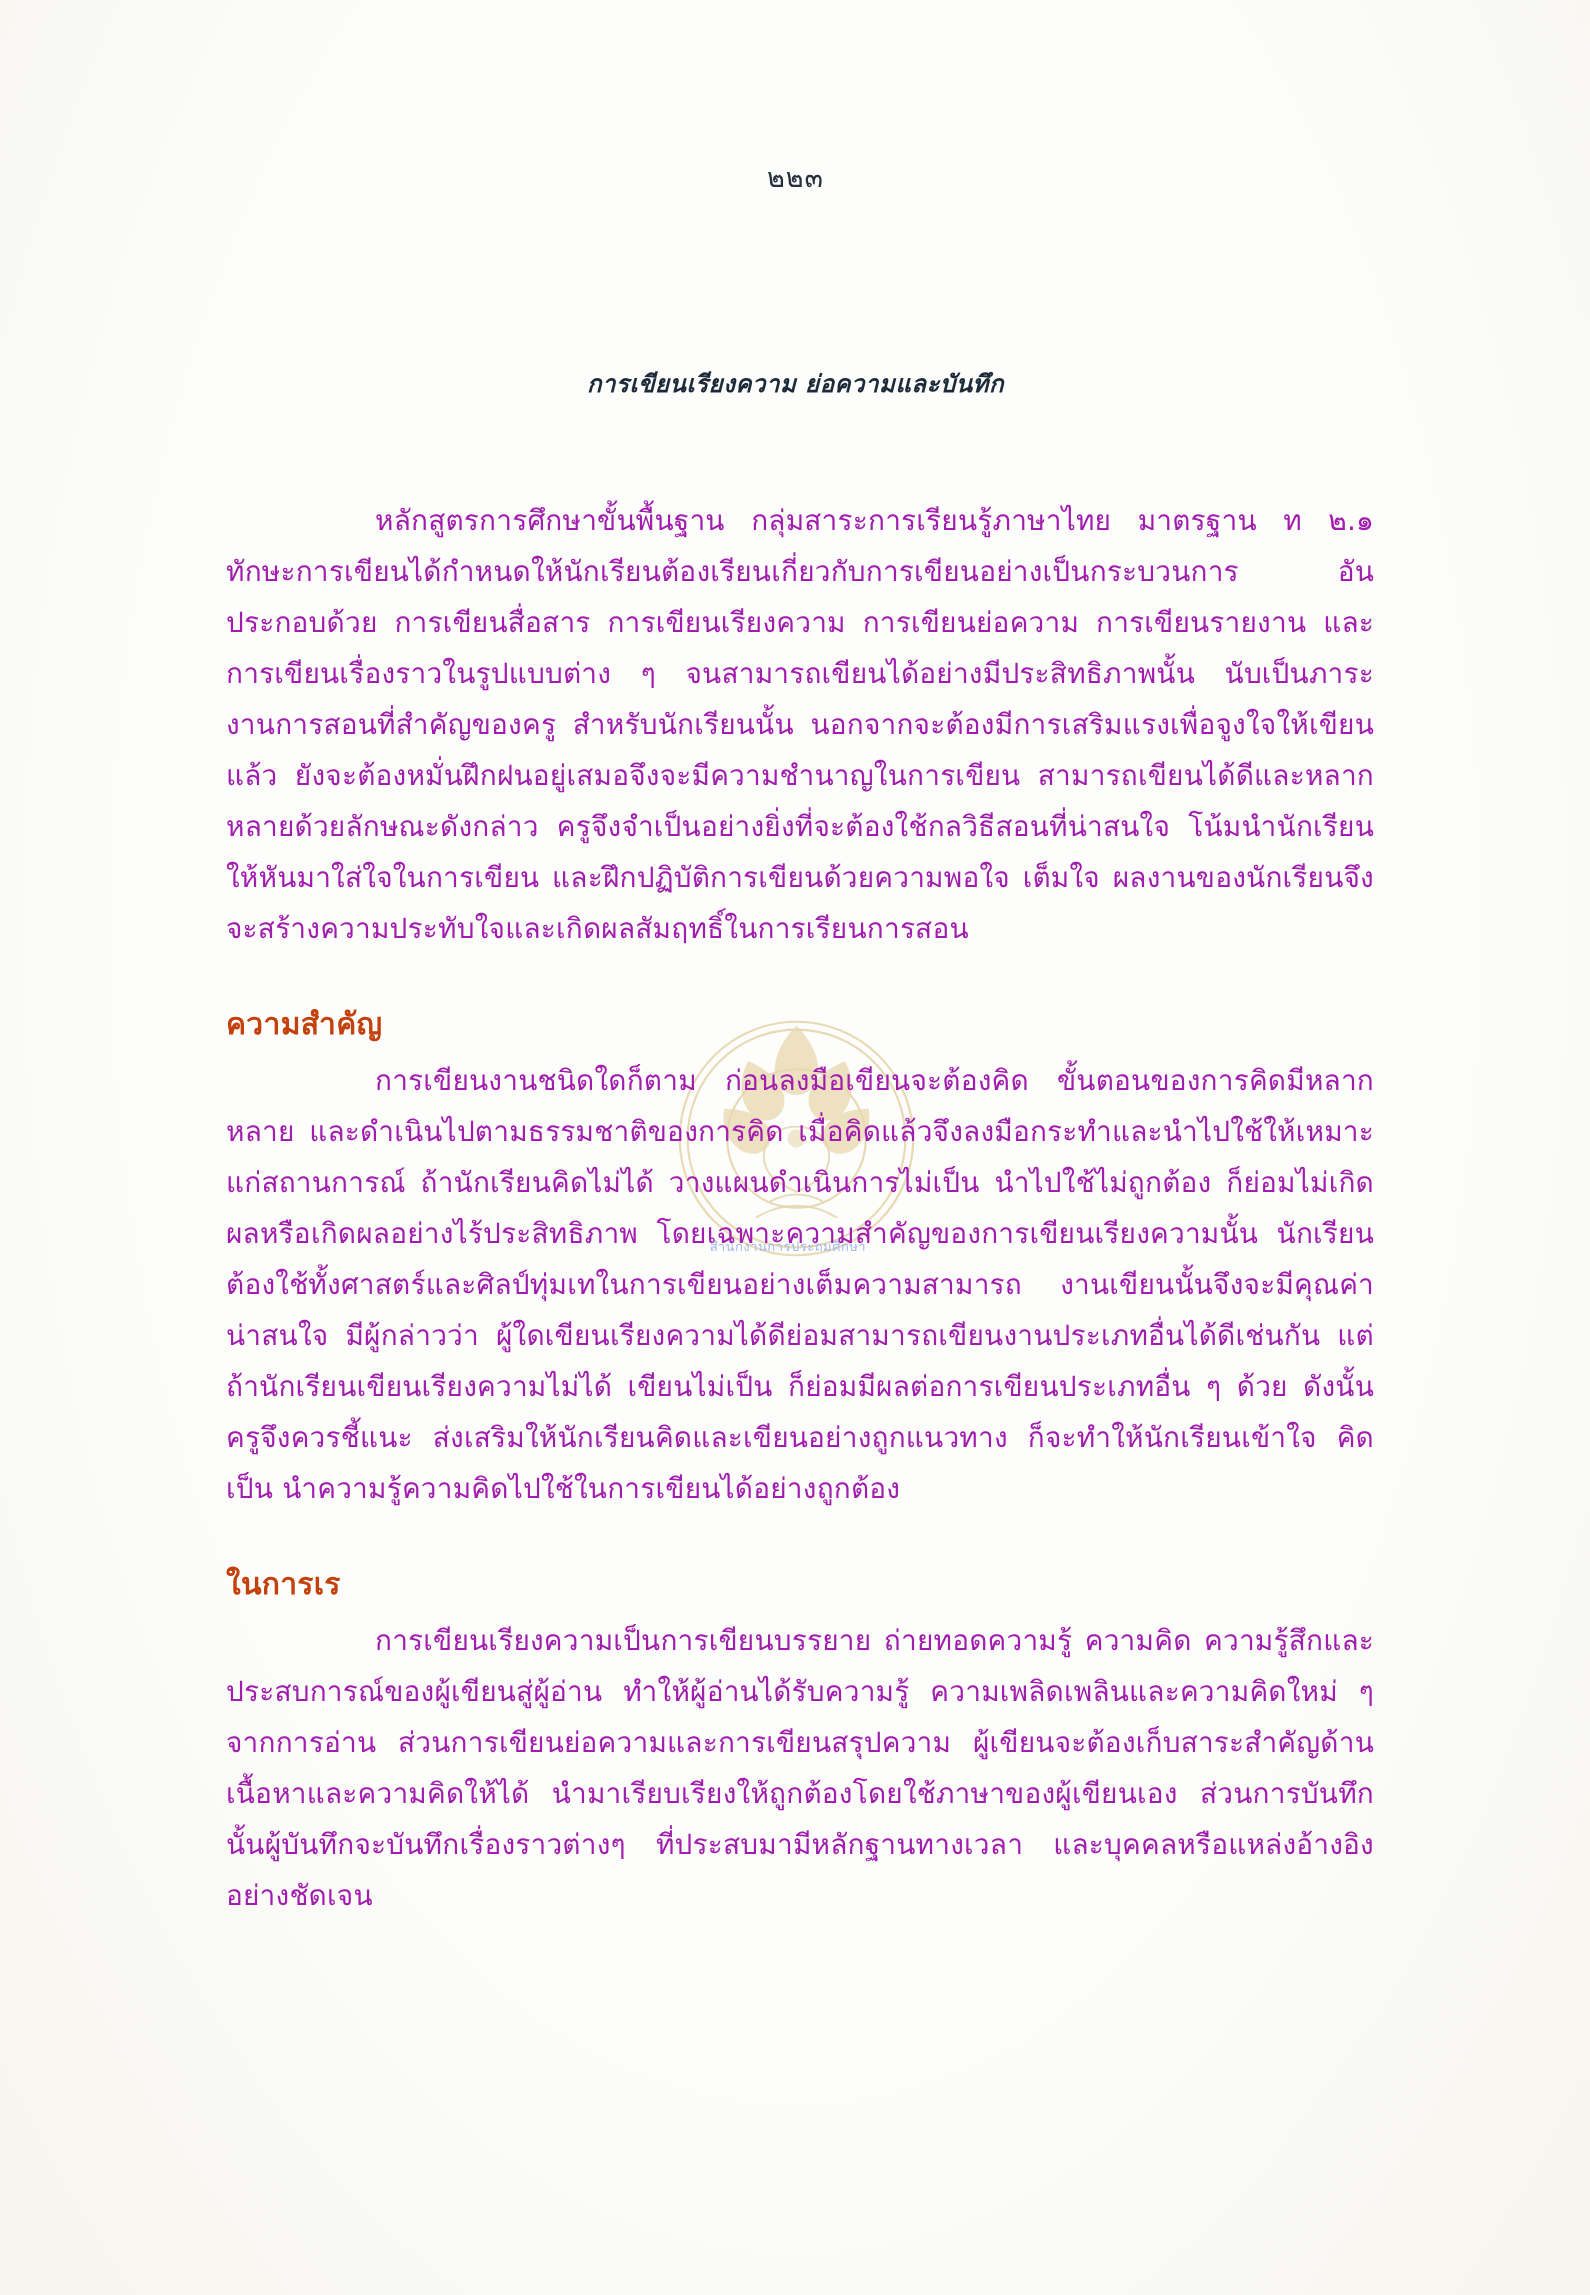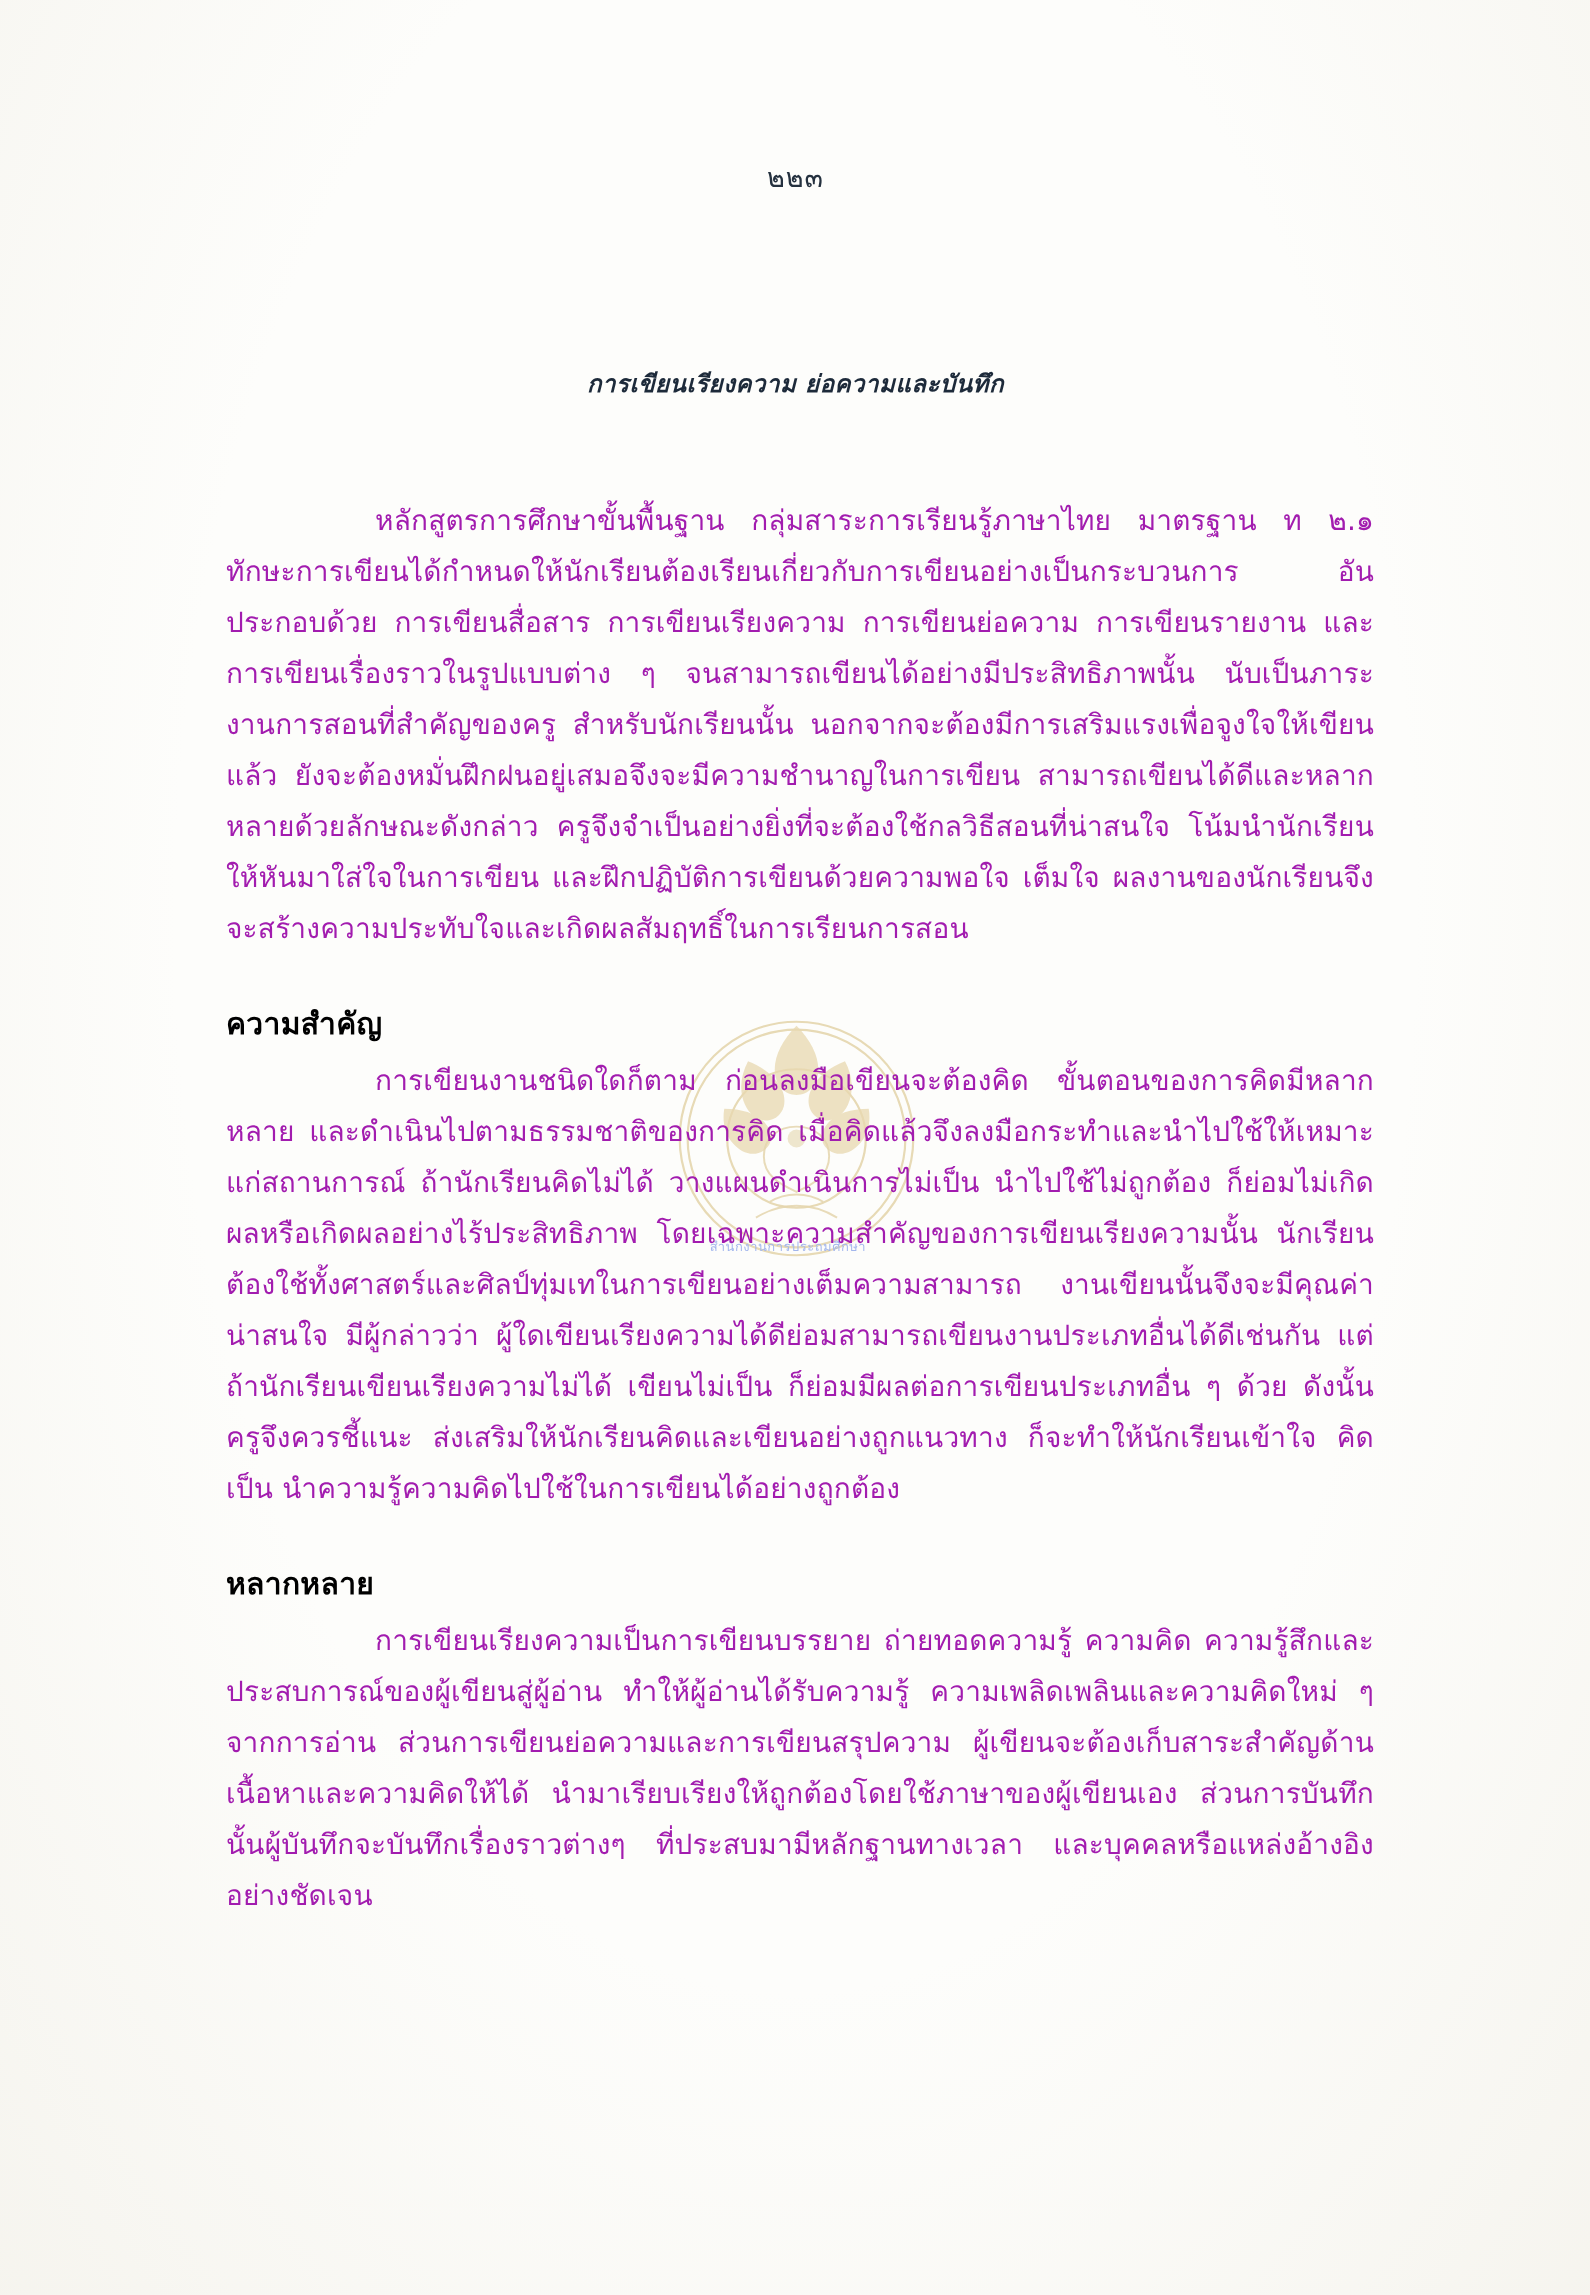--- a/index.html
+++ b/index.html
@@ -68,21 +68,21 @@
     color: #a21caf;
     text-align: justify;
     text-justify: inter-word;
     text-indent: 149px;
     letter-spacing: 0.2px;
   }
   h2.section-head {
     margin: 46px 0 8px 0;
     font-size: 30px;
     font-weight: bold;
-    color: #000000;
+    color: #c2410c;
     letter-spacing: 0.3px;
   }
   
   .seal {
     position: absolute;
     left: 653px;
     top: 990px;
     width: 287px;
     height: 297px;
     opacity: 0.40;
@@ -139,19 +139,19 @@
       <div class="seal-text">สำนักงานการประถมศึกษา</div>
     </div>
 
     <div class="body-col">
 
       <p class="para">หลักสูตรการศึกษาขั้นพื้นฐาน กลุ่มสาระการเรียนรู้ภาษาไทย มาตรฐาน ท ๒.๑ ทักษะการเขียนได้กำหนดให้นักเรียนต้องเรียนเกี่ยวกับการเขียนอย่างเป็นกระบวนการ อันประกอบด้วย การเขียนสื่อสาร การเขียนเรียงความ การเขียนย่อความ การเขียนรายงาน และการเขียนเรื่องราวในรูปแบบต่าง ๆ จนสามารถเขียนได้อย่างมีประสิทธิภาพนั้น นับเป็นภาระงานการสอนที่สำคัญของครู สำหรับนักเรียนนั้น นอกจากจะต้องมีการเสริมแรงเพื่อจูงใจให้เขียนแล้ว ยังจะต้องหมั่นฝึกฝนอยู่เสมอจึงจะมีความชำนาญในการเขียน สามารถเขียนได้ดีและหลากหลายด้วยลักษณะดังกล่าว ครูจึงจำเป็นอย่างยิ่งที่จะต้องใช้กลวิธีสอนที่น่าสนใจ โน้มนำนักเรียนให้หันมาใส่ใจในการเขียน และฝึกปฏิบัติการเขียนด้วยความพอใจ เต็มใจ ผลงานของนักเรียนจึงจะสร้างความประทับใจและเกิดผลสัมฤทธิ์ในการเรียนการสอน</p>
 
       <h2 class="section-head">ความสำคัญ</h2>
       <p class="para">การเขียนงานชนิดใดก็ตาม ก่อนลงมือเขียนจะต้องคิด ขั้นตอนของการคิดมีหลากหลาย และดำเนินไปตามธรรมชาติของการคิด เมื่อคิดแล้วจึงลงมือกระทำและนำไปใช้ให้เหมาะแก่สถานการณ์ ถ้านักเรียนคิดไม่ได้ วางแผนดำเนินการไม่เป็น นำไปใช้ไม่ถูกต้อง ก็ย่อมไม่เกิดผลหรือเกิดผลอย่างไร้ประสิทธิภาพ โดยเฉพาะความสำคัญของการเขียนเรียงความนั้น นักเรียนต้องใช้ทั้งศาสตร์และศิลป์ทุ่มเทในการเขียนอย่างเต็มความสามารถ งานเขียนนั้นจึงจะมีคุณค่า น่าสนใจ มีผู้กล่าวว่า ผู้ใดเขียนเรียงความได้ดีย่อมสามารถเขียนงานประเภทอื่นได้ดีเช่นกัน แต่ถ้านักเรียนเขียนเรียงความไม่ได้ เขียนไม่เป็น ก็ย่อมมีผลต่อการเขียนประเภทอื่น ๆ ด้วย ดังนั้น ครูจึงควรชี้แนะ ส่งเสริมให้นักเรียนคิดและเขียนอย่างถูกแนวทาง ก็จะทำให้นักเรียนเข้าใจ คิดเป็น นำความรู้ความคิดไปใช้ในการเขียนได้อย่างถูกต้อง</p>
 
-      <h2 class="section-head">หลากหลาย</h2>
+      <h2 class="section-head">ในการเร</h2>
       <p class="para">การเขียนเรียงความเป็นการเขียนบรรยาย ถ่ายทอดความรู้ ความคิด ความรู้สึกและประสบการณ์ของผู้เขียนสู่ผู้อ่าน ทำให้ผู้อ่านได้รับความรู้ ความเพลิดเพลินและความคิดใหม่ ๆ จากการอ่าน ส่วนการเขียนย่อความและการเขียนสรุปความ ผู้เขียนจะต้องเก็บสาระสำคัญด้านเนื้อหาและความคิดให้ได้ นำมาเรียบเรียงให้ถูกต้องโดยใช้ภาษาของผู้เขียนเอง ส่วนการบันทึกนั้นผู้บันทึกจะบันทึกเรื่องราวต่างๆ ที่ประสบมามีหลักฐานทางเวลา และบุคคลหรือแหล่งอ้างอิงอย่างชัดเจน</p>
 
     </div>
   </div>
 </div>
 
 
 </body></html>

